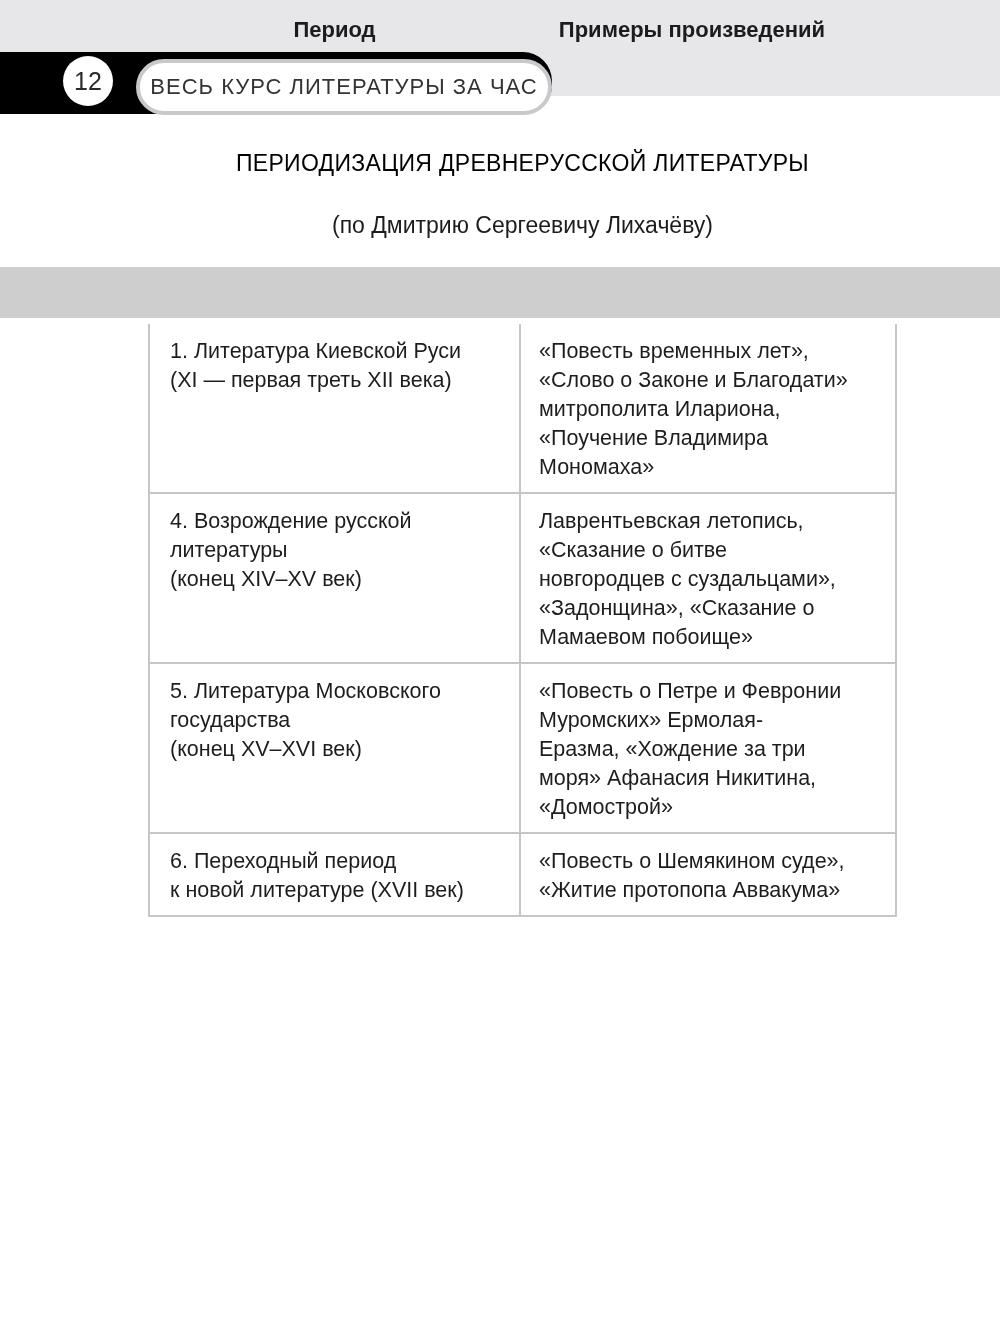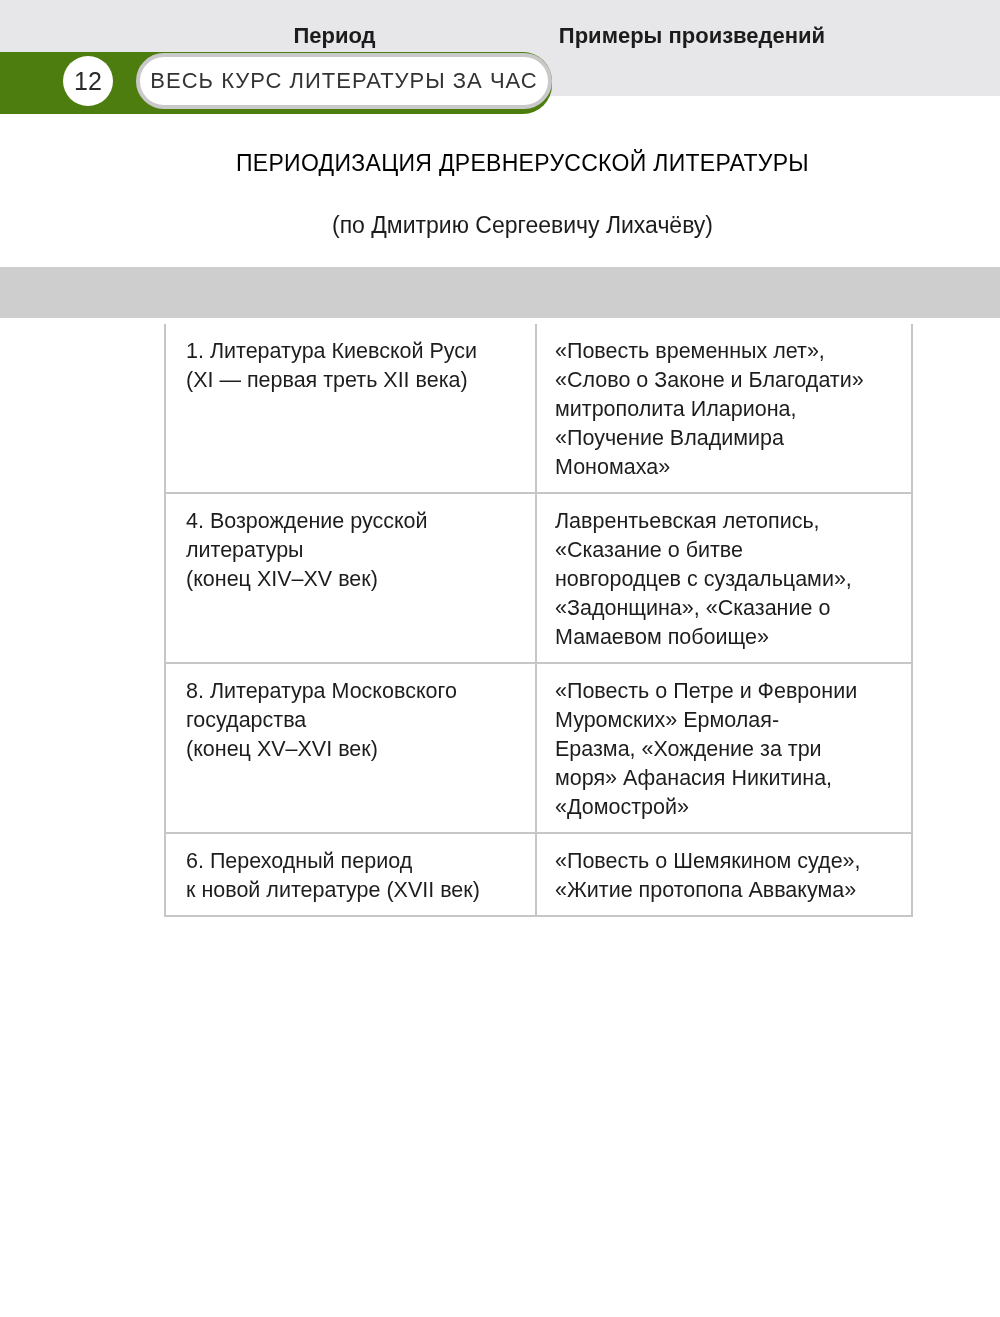--- a/index.html
+++ b/index.html
@@ -13,33 +13,33 @@
   }
   
   .top-strip {
     position: absolute; left: 0; top: 0;
     width: 1000px; height: 96px;
     background: #e7e7e9;
   }
   .head-bar {
     position: absolute; left: 0; top: 52px;
     width: 552px; height: 62px;
-    background: #4d7c0f;
+    background: #000000;
     border-radius: 0 29px 29px 0;
   }
   .page-num-oval {
     position: absolute; left: 63px; top: 4px;
     width: 50px; height: 50px;
     background: #ffffff;
     border-radius: 50%;
     display: flex; align-items: center; justify-content: center;
     font-size: 25px; color: #2b2b2b;
   }
   .running-title-pill {
-    position: absolute; left: 136px; top: 1px;
+    position: absolute; left: 136px; top: 7px;
     width: 408px; height: 48px;
     background: #ffffff;
     border: 4px solid #c9c9ca;
     border-radius: 28px;
     display: flex; align-items: center; justify-content: center;
     font-size: 22px; letter-spacing: 1px; color: #333333;
     white-space: nowrap;
   }
   
   .doc-title-wrap {
@@ -57,27 +57,27 @@
   }
   
   .band {
     position: absolute; left: 0; top: 267px;
     width: 1000px; height: 51px;
     background: #cecece;
   }
   .band-label {
     position: absolute; top: 0; height: 59px;
     display: flex; align-items: center; justify-content: center;
-    font-weight: bold; font-size: 22px; color: #1c1c1c; margin-top: 6px;
+    font-weight: bold; font-size: 22px; color: #1c1c1c;
   }
   .band-label.period   { left: 148px; width: 373px; }
   .band-label.examples { left: 504px; width: 376px; }
   
   .doc-table {
-    position: absolute; left: 164px; top: 324px;
+    position: absolute; left: 148px; top: 324px;
     width: 749px;
     border-left: 2px solid #c6c6c6;
     border-right: 2px solid #c6c6c6;
     box-sizing: border-box;
   }
   .t-row {
     display: grid;
     grid-template-columns: 371px 1fr;
     border-bottom: 2px solid #c6c6c6;
   }
@@ -130,21 +130,21 @@
     <div class="t-cell period">4. Возрождение русской
 литературы
 (конец XIV–XV век)</div>
     <div class="t-cell examples">Лаврентьевская летопись,
 «Сказание о битве
 новгородцев с суздальцами»,
 «Задонщина», «Сказание о
 Мамаевом побоище»</div>
   </div>
   <div class="t-row">
-    <div class="t-cell period">8. Литература Московского
+    <div class="t-cell period">5. Литература Московского
 государства
 (конец XV–XVI век)</div>
     <div class="t-cell examples">«Повесть о Петре и Февронии
 Муромских» Ермолая-
 Еразма, «Хождение за три
 моря» Афанасия Никитина,
 «Домострой»</div>
   </div>
   <div class="t-row">
     <div class="t-cell period">6. Переходный период

